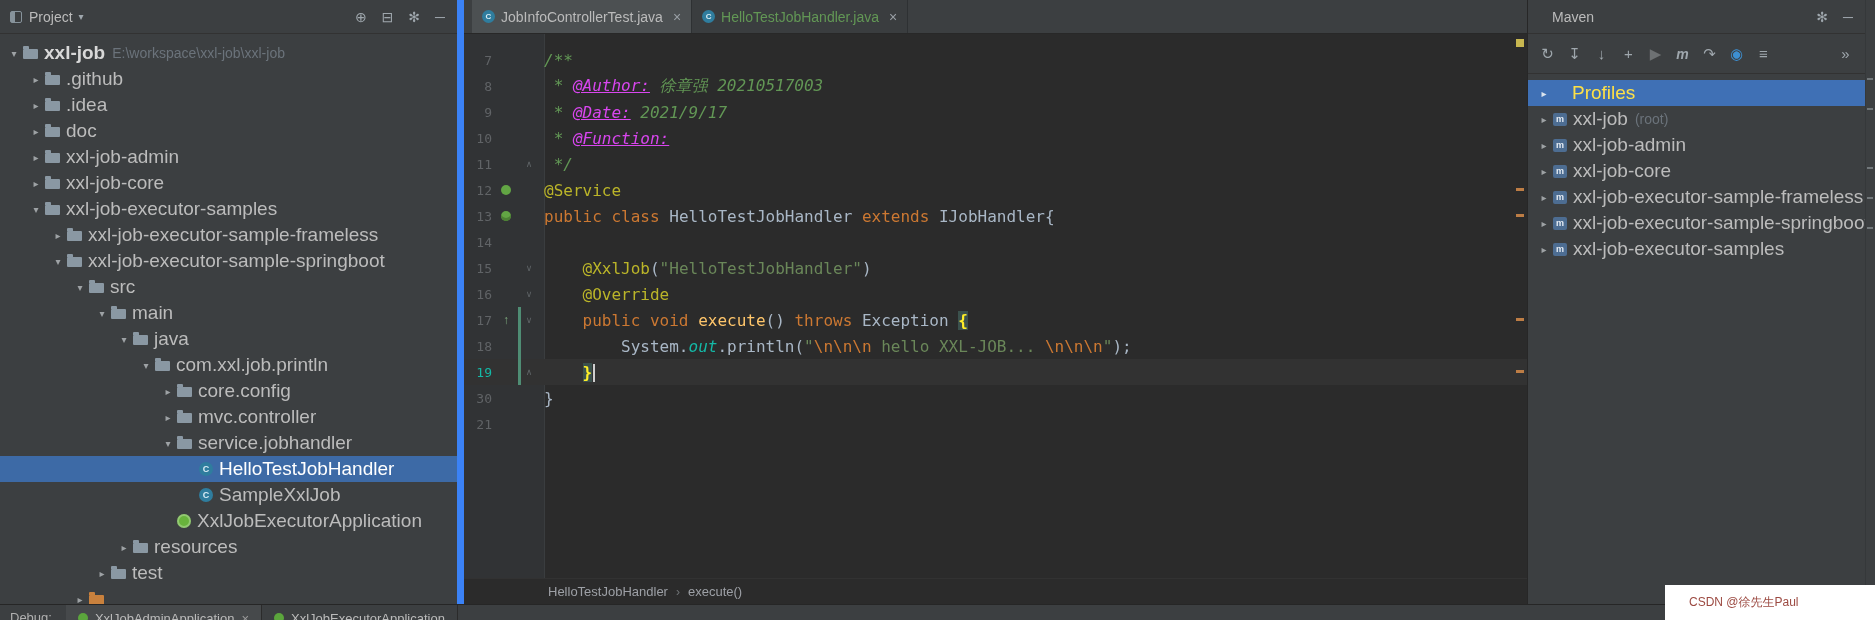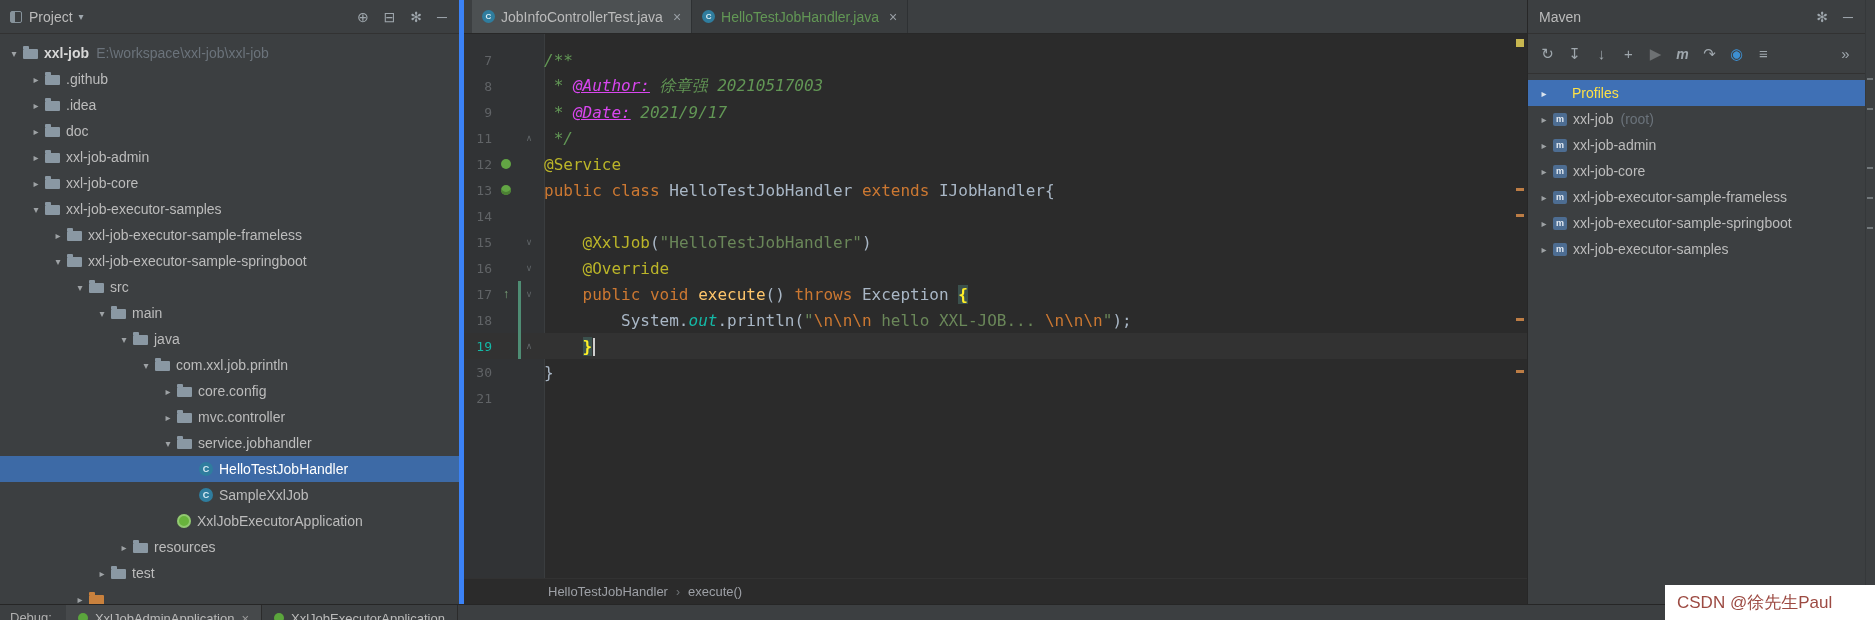--- a/index.html
+++ b/index.html
@@ -12,32 +12,32 @@
   .panel-header{height:34px;display:flex;align-items:center;padding:0 12px 0 10px;
     border-bottom:1px solid #323232;background:#3c3f41;flex:none}
   .panel-title{font-size:14px;color:#bbbbbb;margin:0 4px 0 7px}
   .title-caret{font-size:10px;color:#9fa7ad;margin-left:2px}
   .spacer{flex:1}
   .hicon{color:#9fa7ad;font-size:14px;margin-left:15px}
   .tw-icon{position:relative;width:12px;height:12px;border:1px solid #87939b;border-radius:2px;display:inline-block}
   .tw-icon::before{content:"";position:absolute;left:0;top:0;bottom:0;width:4px;background:#87939b}
 
   
-  .project-panel{width:464px;background:#3c3f41;border-right:5px solid #3b82f6;
+  .project-panel{width:464px;background:#3c3f41;border-right:7px solid #3b82f6;
     display:flex;flex-direction:column;overflow:hidden;flex:none}
   .tree{padding-top:6px;flex:1;overflow:hidden}
   .trow{height:26px;display:flex;align-items:center;white-space:nowrap}
   .trow.sel{background:#3d6aa6}
   .trow.sel .tlabel{color:#ffffff}
   .trow.msel{background:#3f70b5}
   .trow.msel .tlabel{color:#fde047}
   .trow.msel .chev{color:#dbe4ee}
   .chev{width:16px;font-size:10px;color:#9ea2a5;text-align:center;flex:none}
   .ticon{flex:none;margin:0 6px 0 1px;display:inline-flex;align-items:center;justify-content:center}
-  .tlabel{color:#bcbcbc;font-size:14px}
+  .tlabel{color:#bcbcbc;font-size:19px}
   .tlabel.bold{font-weight:bold;color:#d8d8d8}
   .tsuffix{color:#6b737b;font-size:14px;margin-left:7px}
 
   
   .ic-folder{position:relative;width:15px;height:10px;background:#8a98a3;border-radius:1px;margin-top:2px}
   .ic-folder::before{content:"";position:absolute;top:-3px;left:0;width:6px;height:3px;background:inherit;border-radius:1px 1px 0 0}
   .ic-excl{background:#c9813d}
   .ic-class{width:14px;height:14px;border-radius:50%;background:#2f7d9e;color:#d8ecf5;
     font-family:"Liberation Sans",sans-serif;font-weight:bold;font-size:9px;line-height:14px;text-align:center}
   .ic-boot{width:14px;height:14px;border-radius:50%;background:#68b33c;box-shadow:inset 0 0 0 2px rgba(255,255,255,.28)}
@@ -112,21 +112,21 @@
   .bottom-bar{position:absolute;left:0;right:0;bottom:0;height:16px;background:#3c3f41;
     border-top:1px solid #262626;display:flex;overflow:hidden;align-items:flex-start}
   .bb-label{margin:0 14px 0 10px;color:#b0b0b0;font-size:13px;line-height:26px}
   .bb-tab{display:flex;align-items:center;height:26px;padding:0 12px;gap:7px;font-size:13px;
     color:#bbbbbb;border-right:1px solid #2b2b2b}
   .bb-tab.first{background:#46494b}
   .ic-bug{width:10px;height:10px;border-radius:50%;background:#5ba53c;flex:none}
   .bb-close{color:#9a9a9a;font-size:13px}
 
   .watermark{position:absolute;right:0;bottom:0;width:210px;height:35px;background:#ffffff;z-index:20;
-    display:flex;align-items:center;padding-left:12px;font-size:17px;color:#9c4a42}
+    display:flex;align-items:center;padding-left:24px;font-size:12px;color:#9c4a42}
 </style>
 </head>
 <body>
 
 <div class="app">
   <div class="main">
 
     <aside class="project-panel">
       <div class="panel-header">
         <span class="tw-icon"></span>
@@ -280,20 +280,27 @@
               <span class="gcode"><span class="t-doc"> * </span><span class="t-docTag">@Author:</span><span class="t-doc"> 徐章强 20210517003</span></span>
             </div>
             <div class="ed-row">
               <span class="ln">9</span>
               <span class="gslot"></span>
               <span class="gvcs"></span>
               <span class="gfold"></span>
               <span class="gcode"><span class="t-doc"> * </span><span class="t-docTag">@Date:</span><span class="t-doc"> 2021/9/17</span></span>
             </div>
             <div class="ed-row">
+              <span class="ln">10</span>
+              <span class="gslot"></span>
+              <span class="gvcs"></span>
+              <span class="gfold"></span>
+              <span class="gcode"><span class="t-doc"> * </span><span class="t-docTag">@Function:</span></span>
+            </div>
+            <div class="ed-row">
               <span class="ln">11</span>
               <span class="gslot"></span>
               <span class="gvcs"></span>
               <span class="gfold">∧</span>
               <span class="gcode"><span class="t-doc"> */</span></span>
             </div>
             <div class="ed-row">
               <span class="ln">12</span>
               <span class="gslot">
                 <span class="gi-bean"></span>
@@ -380,21 +387,21 @@
       </div>
       <div class="breadcrumbs" id="breadcrumbs">
           <span class="bc-item">HelloTestJobHandler</span>
           <span class="bc-sep">›</span>
           <span class="bc-item">execute()</span>
         </div>
     </section>
 
     <aside class="maven-panel">
       <div class="panel-header">
-        <span class="panel-title" style="margin-left:1px">Maven</span>
+        <span class="panel-title" style="margin-left:14px">Maven</span>
         <span class="spacer"></span>
         <span id="maven-header-icons"><span class="hicon">✻</span><span class="hicon">─</span></span>
       </div>
       <div class="mtoolbar" id="maven-toolbar">
           <span class="mt-icon">↻</span>
           <span class="mt-icon">↧</span>
           <span class="mt-icon">↓</span>
           <span class="mt-icon">+</span>
           <span class="mt-icon dim">▶</span>
           <span class="mt-icon mvn">m</span>

